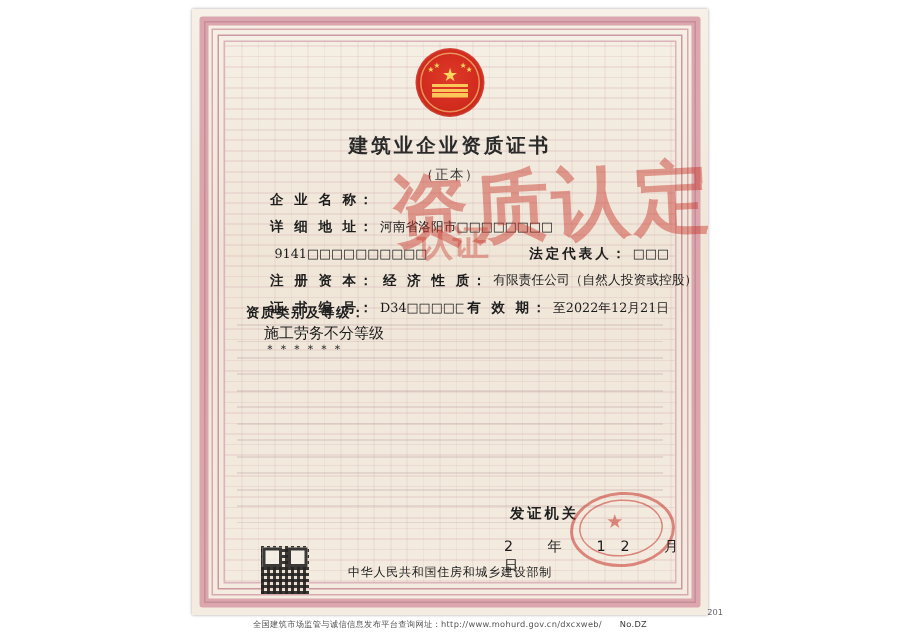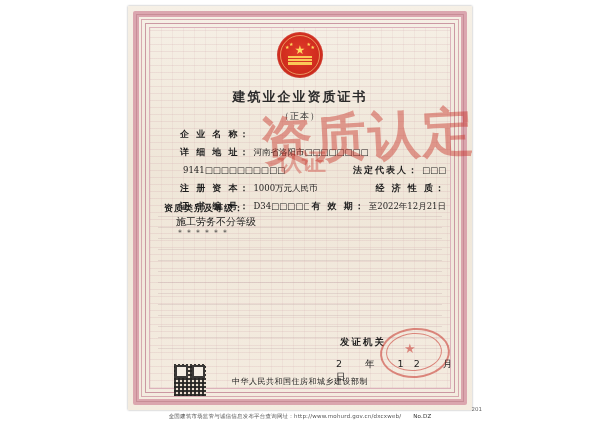--- a/index.html
+++ b/index.html
@@ -412,20 +412,21 @@
       <div class="row">
         <span class="value">9141□□□□□□□□□□</span>
         <span class="label2">法定代表人：</span>
         <span class="value2">□□□</span>
       </div>
 
       <div class="row">
         <span class="label">注 册 资 本：</span>
         <span class="value">1000万元人民币</span>
         <span class="label2">经 济 性 质：</span>
+        <span class="value2 value-multi">有限责任公司（自然人投资或控股）</span>
       </div>
 
       <div class="row">
         <span class="label">证 书 编 号：</span>
         <span class="value">D34□□□□□□□</span>
         <span class="label2">有 效 期：</span>
         <span class="value2">至2022年12月21日</span>
       </div>
 
     </div>

